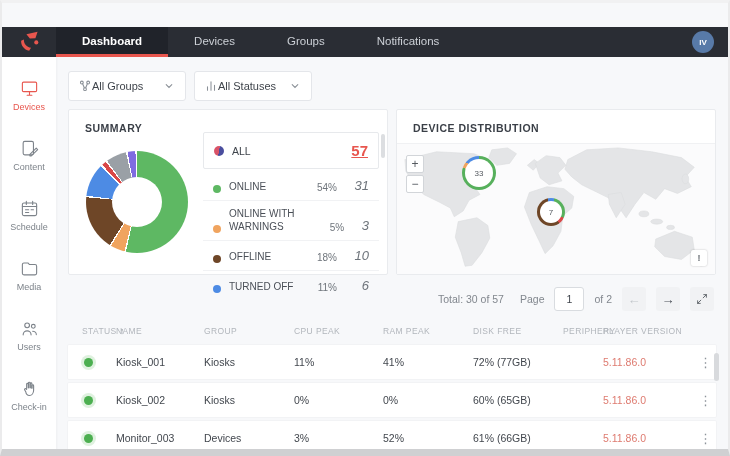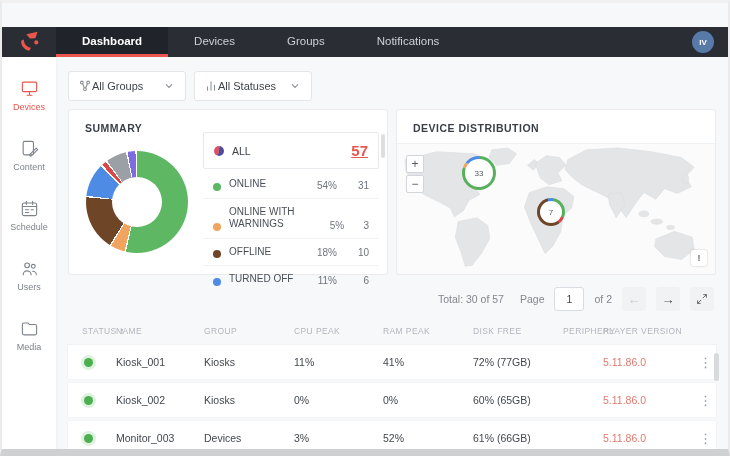--- a/index.html
+++ b/index.html
@@ -55,21 +55,21 @@
   .all-dot { width:10px; height:10px; border-radius:50%;
     background:linear-gradient(100deg,#d95368 49%, #4a4e9e 51%); }
   .all-label { font-size:10.5px; color:#3f444b; }
   .all-count { margin-left:auto; font-size:15px; font-weight:bold; color:#e8564e;text-decoration:underline; }
   .sum-rows { margin-top:2px; }
   .sum-row { display:flex; align-items:flex-end; gap:8px; padding:7px 10px 7px 10px; border-bottom:1px solid #f1f2f4; cursor:pointer; }
   .sum-row:last-child { border-bottom:none; }
   .sum-dot { width:8px; height:8px; border-radius:50%; flex:0 0 8px; }
   .sum-label { font-size:10px; color:#4a4f57; line-height:1.25; max-width:92px; }
   .sum-pct { margin-left:auto; font-size:10px; color:#6e747b; width:30px; text-align:right; }
-  .sum-count { font-size:10px; color:#6e747b; width:24px; text-align:right; }
+  .sum-count { font-size:13px; color:#6e747b; width:24px; text-align:right;font-style:italic; }
   .v-scroll { position:absolute; right:-6px; top:2px; width:4px; height:24px; background:#dcdee1; border-radius:2px; }
 
   .map-panel { flex:1; display:flex; flex-direction:column; }
   .map-title { padding:12px 16px 9px 16px; }
   .map-area { flex:1; position:relative; background:#fbfbfc; overflow:hidden; border-top:1px solid #f0f1f3; }
   .map-area svg.world { position:absolute; inset:0; width:100%; height:100%; }
   .zoom-ctrl { position:absolute; left:9px; top:11px; display:flex; flex-direction:column; gap:2px; }
   .zoom-btn { width:18px; height:18px; background:#fff; border:1px solid #d2d5d9; border-radius:2px;
     font-size:12px; color:#555a60; display:flex; align-items:center; justify-content:center; cursor:pointer; }
   .attrib-btn { position:absolute; right:8px; bottom:8px; width:16px; height:16px; background:#fff;
@@ -160,32 +160,41 @@
       </div>
       <div class="side-item">
         <svg viewBox="0 0 24 24">
               <rect x="3" y="5" width="18" height="16" rx="2"></rect>
               <path d="M3 9.5h18M8 3v4M16 3v4M7 13.5h4M7 17h4M14 13.5h3"></path>
             </svg>
         <span class="side-label">Schedule</span>
       </div>
       <div class="side-item">
         <svg viewBox="0 0 24 24">
+              <path d="M3 7a2 2 0 012-2h5l2 2h7a2 2 0 012 2v9a2 2 0 01-2 2H5a2 2 0 01-2-2z"></path>
+            </svg>
+        <span class="side-label">Media</span>
+      </div>
+      <div class="side-item">
+        <svg viewBox="0 0 24 24">
               <circle cx="9" cy="8" r="3"></circle>
               <path d="M4 20c0-3 2.4-5 5-5s5 2 5 5"></path>
               <circle cx="16.8" cy="9.2" r="2.4"></circle>
               <path d="M16 15.4c2.4 0 4.6 1.8 4.6 4.3"></path>
             </svg>
         <span class="side-label">Users</span>
       </div>
       <div class="side-item">
         <svg viewBox="0 0 24 24">
-              <path d="M3 7a2 2 0 012-2h5l2 2h7a2 2 0 012 2v9a2 2 0 01-2 2H5a2 2 0 01-2-2z"></path>
-            </svg>
-        <span class="side-label">Media</span>
+              <path d="M8.4 12V6.6a1.1 1.1 0 012.2 0V11"></path>
+              <path d="M10.6 11V5.2a1.1 1.1 0 012.2 0V11"></path>
+              <path d="M12.8 11V6a1.1 1.1 0 012.2 0v5.4"></path>
+              <path d="M15 11.6V8.4a1.1 1.1 0 012.2 0v5.8c0 3.8-2.3 6.6-5.2 6.6s-4.6-2-4.6-4.3l-1.6-2.8a1.2 1.2 0 012-1.2l.6.7"></path>
+            </svg>
+        <span class="side-label">Check-in</span>
       </div>
     </div>
 
     <div class="content">
 
       <div class="filters">
         <div class="filter-btn">
           <svg viewBox="0 0 20 20">
                 <circle cx="5.5" cy="5" r="2"></circle>
                 <circle cx="14.5" cy="5" r="2"></circle>

